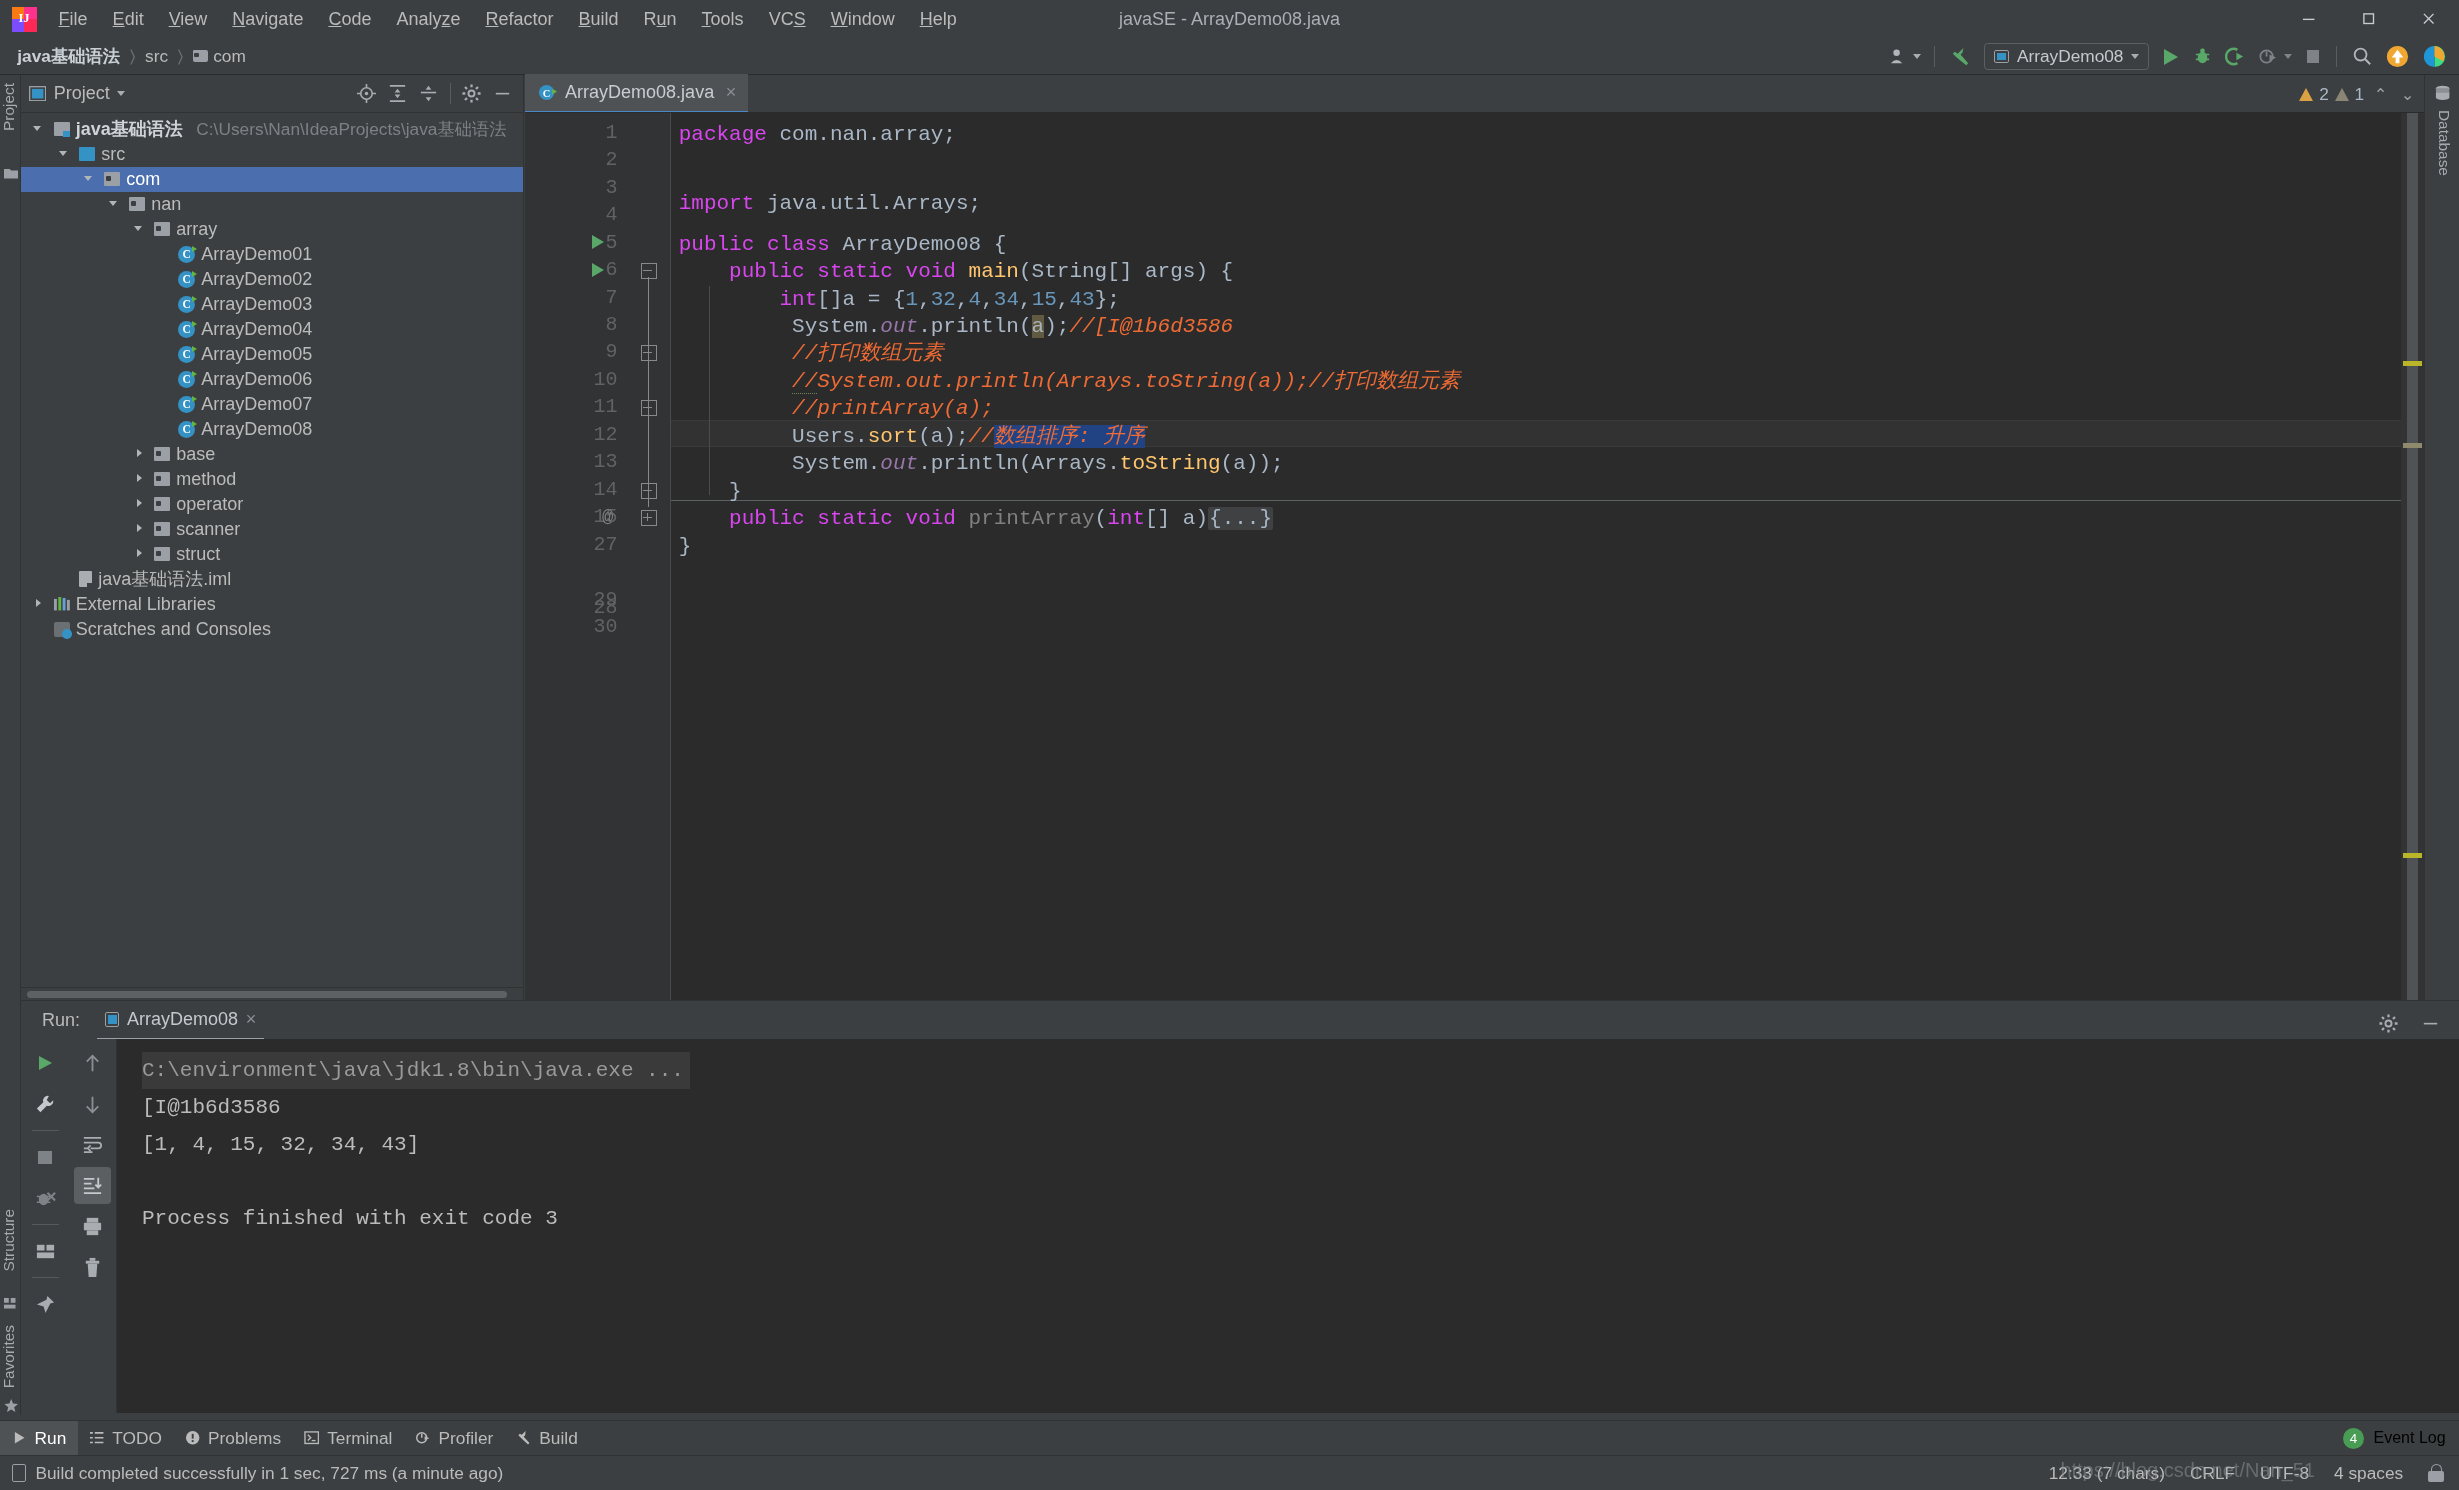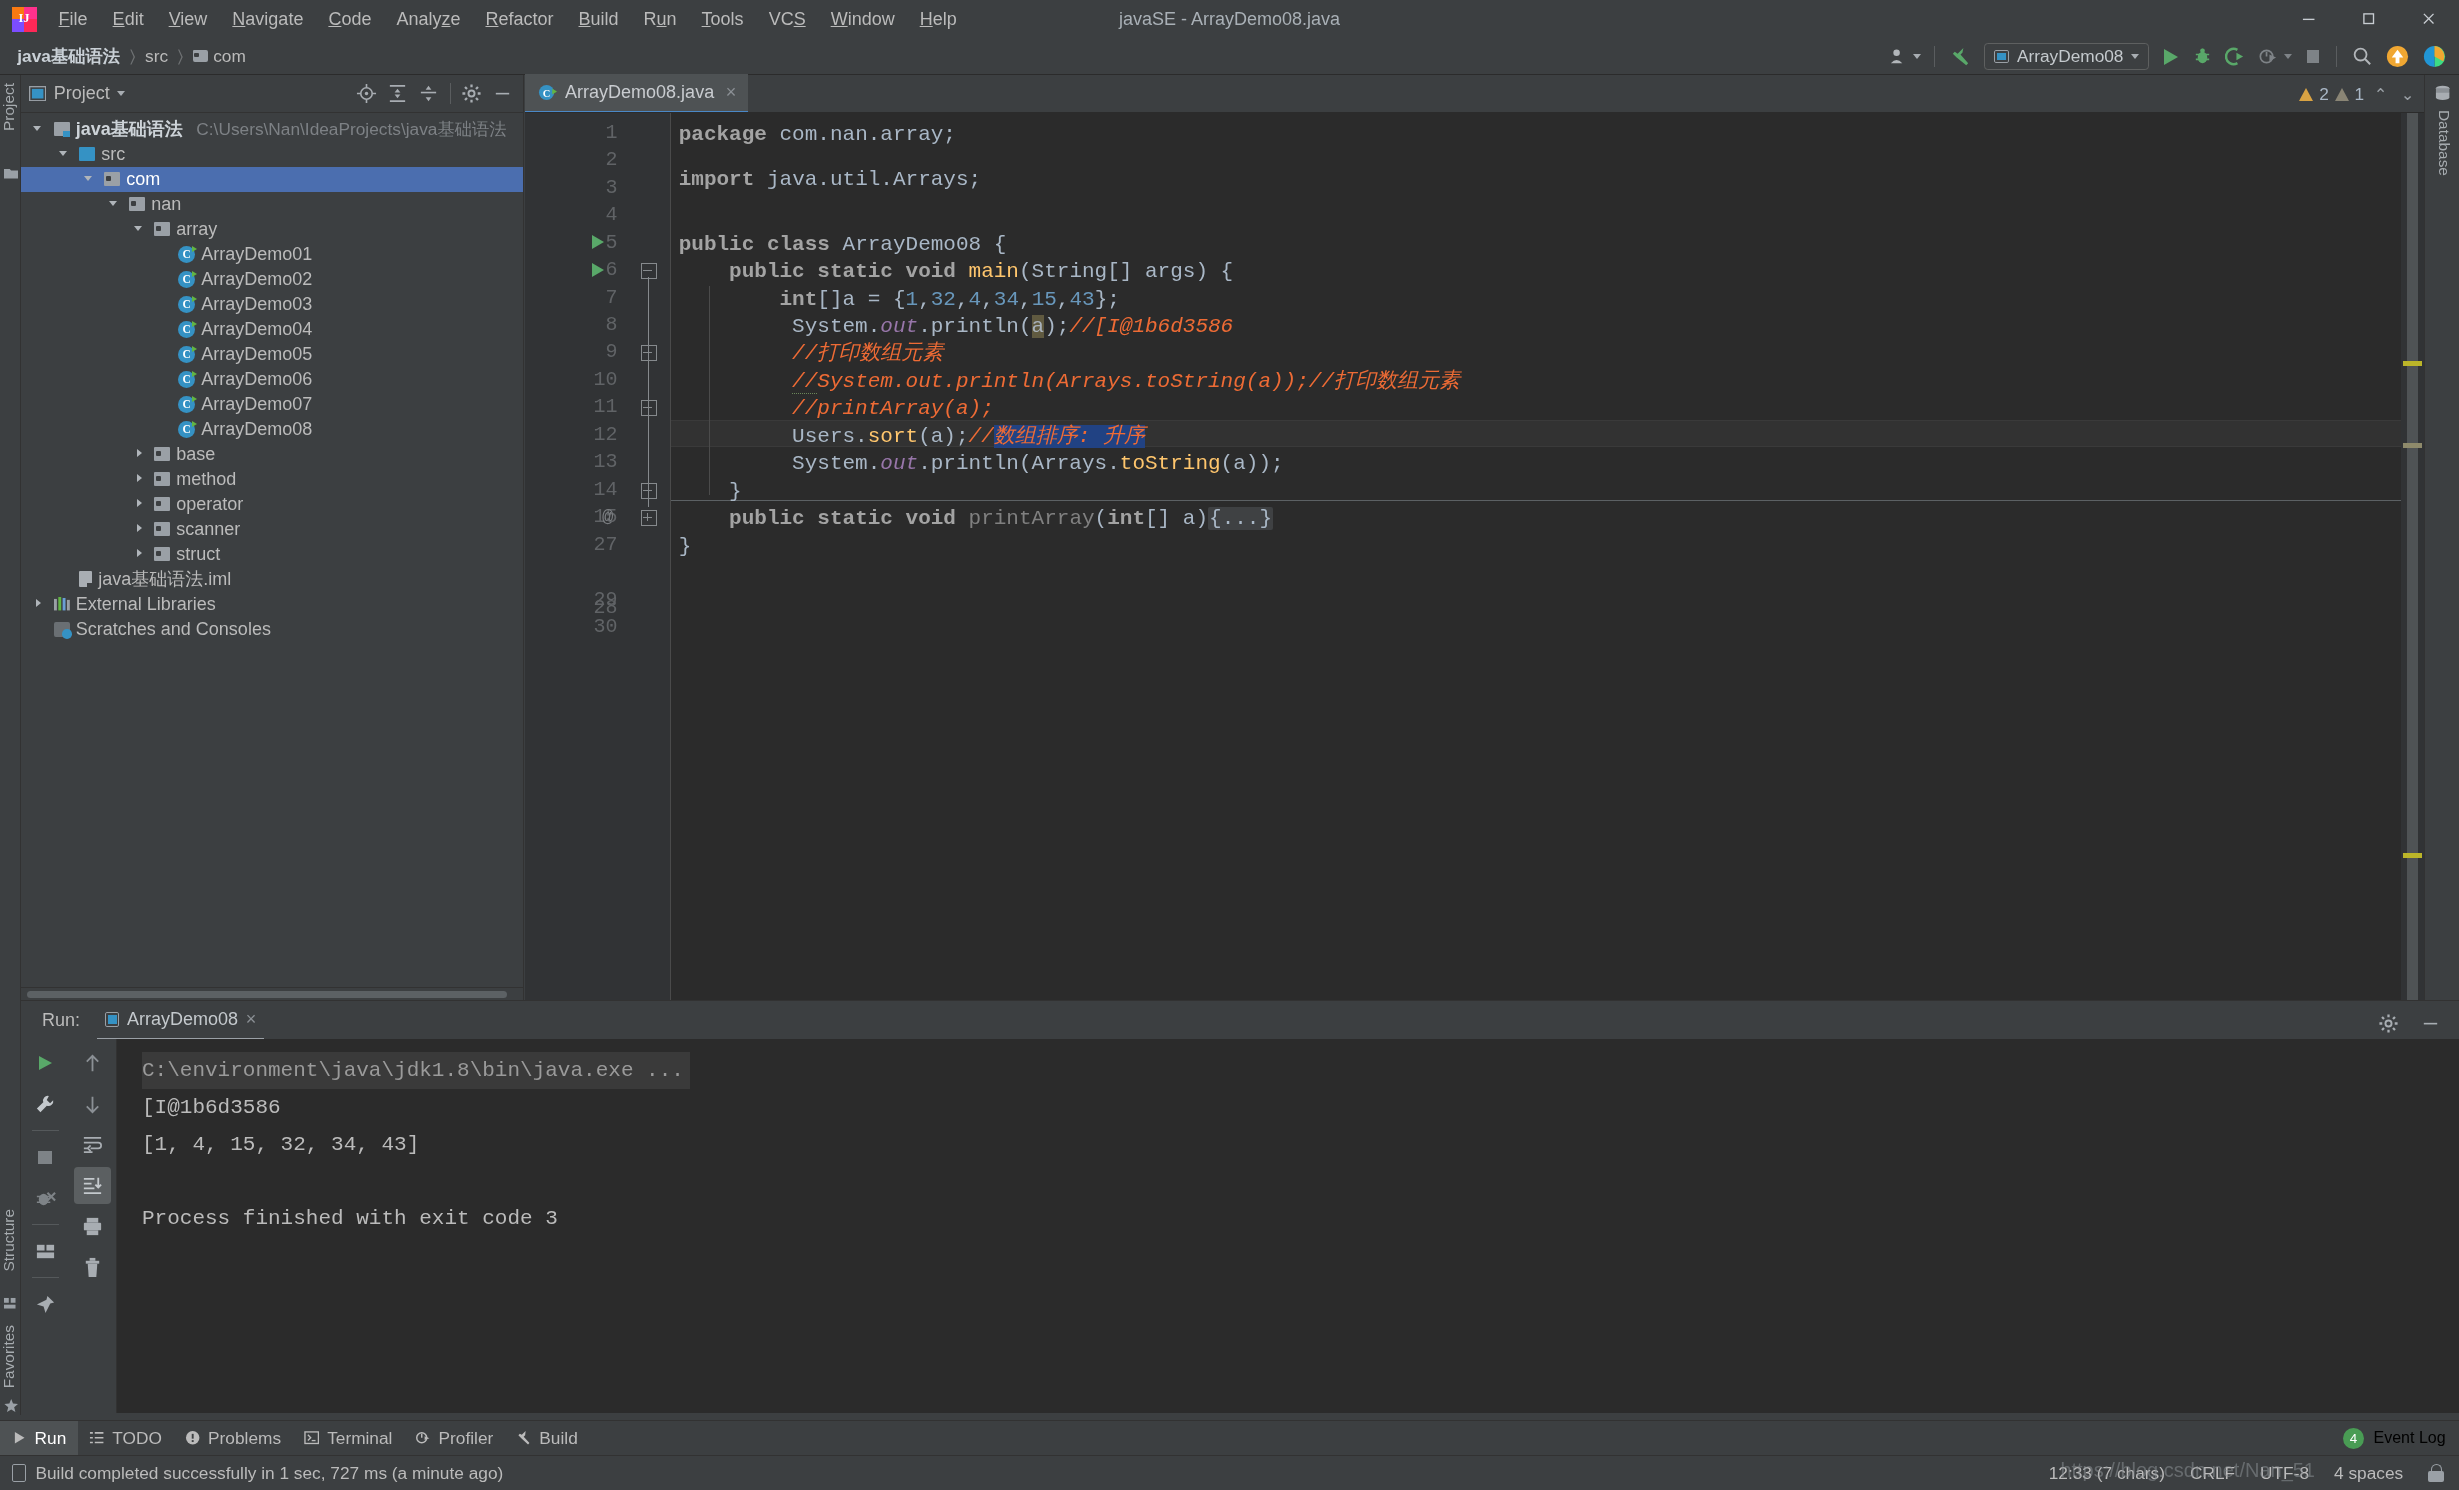--- a/index.html
+++ b/index.html
@@ -188,21 +188,21 @@
   .fold { position:absolute; left:9.6px; width:16.3px;height:16.3px; }
   .fold .box { position:absolute; inset:0; border:1px solid #868a8d; }
   .fold .minus { position:absolute; left:2.9px; top:6.7px; width:8.6px; height:1px; background:#868a8d; }
   .fold .plus { position:absolute; left:6.7px; top:2.9px; width:1px; height:8.6px; background:#868a8d; }
   .foldline { position:absolute; left:17.3px; width:1px; background:#868a8d; }
 
   .cl {
     position:absolute; left:7.7px; white-space:pre; font-size:21px;
     font-family:"Liberation Mono", monospace; color:#a9b2bc; line-height:27px;
   }
-  .kw { color:#a3a3a3;font-weight:bold; }
+  .kw { color:#d946ef; }
   .num { color:#6897bb; }
   .cmt-o { color:#ee6b35; font-style:italic; }
   .fld { color:#9876aa; font-style:italic; }
   .mth { color:#ffc66d; }
   .plain { color:#a9b7c6; }
   .gray { color:#808080; }
   .sel-blue { background:#214283; }
   .caret-box { background:#605a40; }
   .fold-ph { background:#3f4143; color:#a9b7c6; border-radius:1.9px; padding:0 1px; }
   .squiggle { border-bottom: 1.9px dotted #6a8759; }
@@ -686,21 +686,21 @@
         </div>
         <div class="foldline" style="top: 164px; height: 230px;"></div>
         <div class="foldline" style="top: 384px; height: 10.2px;"></div>
       </div>
     <div id="code">
         <div id="caret-line" style="top: 307px;"></div>
         <div class="fold-rule" style="top: 387px;"></div>
         <div class="indent-guide" style="left: 38px; top: 173px; height: 209px;"></div>
         <div class="cl" style="top: 7.7px;"><span class="kw">package</span> <span class="plain">com.nan.array;</span></div>
         <div class="cl" style="top: 35px;"></div>
-        <div class="cl" style="top: 53px;"><span class="kw">import</span> <span class="plain">java.util.Arrays;</span></div>
+        <div class="cl" style="top: 77px;"><span class="kw">import</span> <span class="plain">java.util.Arrays;</span></div>
         <div class="cl" style="top: 90px;"></div>
         <div class="cl" style="top: 118px;"><span class="kw">public class</span> <span class="plain">ArrayDemo08 {</span></div>
         <div class="cl" style="top: 145px;">    <span class="kw">public static void</span> <span class="mth">main</span><span class="plain">(String[] args) {</span></div>
         <div class="cl" style="top: 173px;">        <span class="kw">int</span><span class="plain">[]a = {</span><span class="num">1</span><span class="plain">,</span><span class="num">32</span><span class="plain">,</span><span class="num">4</span><span class="plain">,</span><span class="num">34</span><span class="plain">,</span><span class="num">15</span><span class="plain">,</span><span class="num">43</span><span class="plain">};</span></div>
         <div class="cl" style="top: 200px;">         <span class="plain">System.</span><span class="fld">out</span><span class="plain">.println(</span><span class="caret-box">a</span><span class="plain">);</span><span class="cmt-o">//[I@1b6d3586</span></div>
         <div class="cl" style="top: 227px;">         <span class="cmt-o">//打印数组元素</span></div>
         <div class="cl" style="top: 255px;">         <span class="cmt-o"><span class="squiggle">//</span>System.out.println(Arrays.toString(a));//打印数组元素</span></div>
         <div class="cl" style="top: 282px;">         <span class="cmt-o">//printArray(a);</span></div>
         <div class="cl" style="top: 310px;">         <span class="plain">Users.</span><span class="mth">sort</span><span class="plain">(a);</span><span class="cmt-o">//</span><span class="cmt-o sel-blue">数组排序: 升序</span></div>
         <div class="cl" style="top: 337px;">         <span class="plain">System.</span><span class="fld">out</span><span class="plain">.println(Arrays.</span><span class="mth">toString</span><span class="plain">(a));</span></div>

